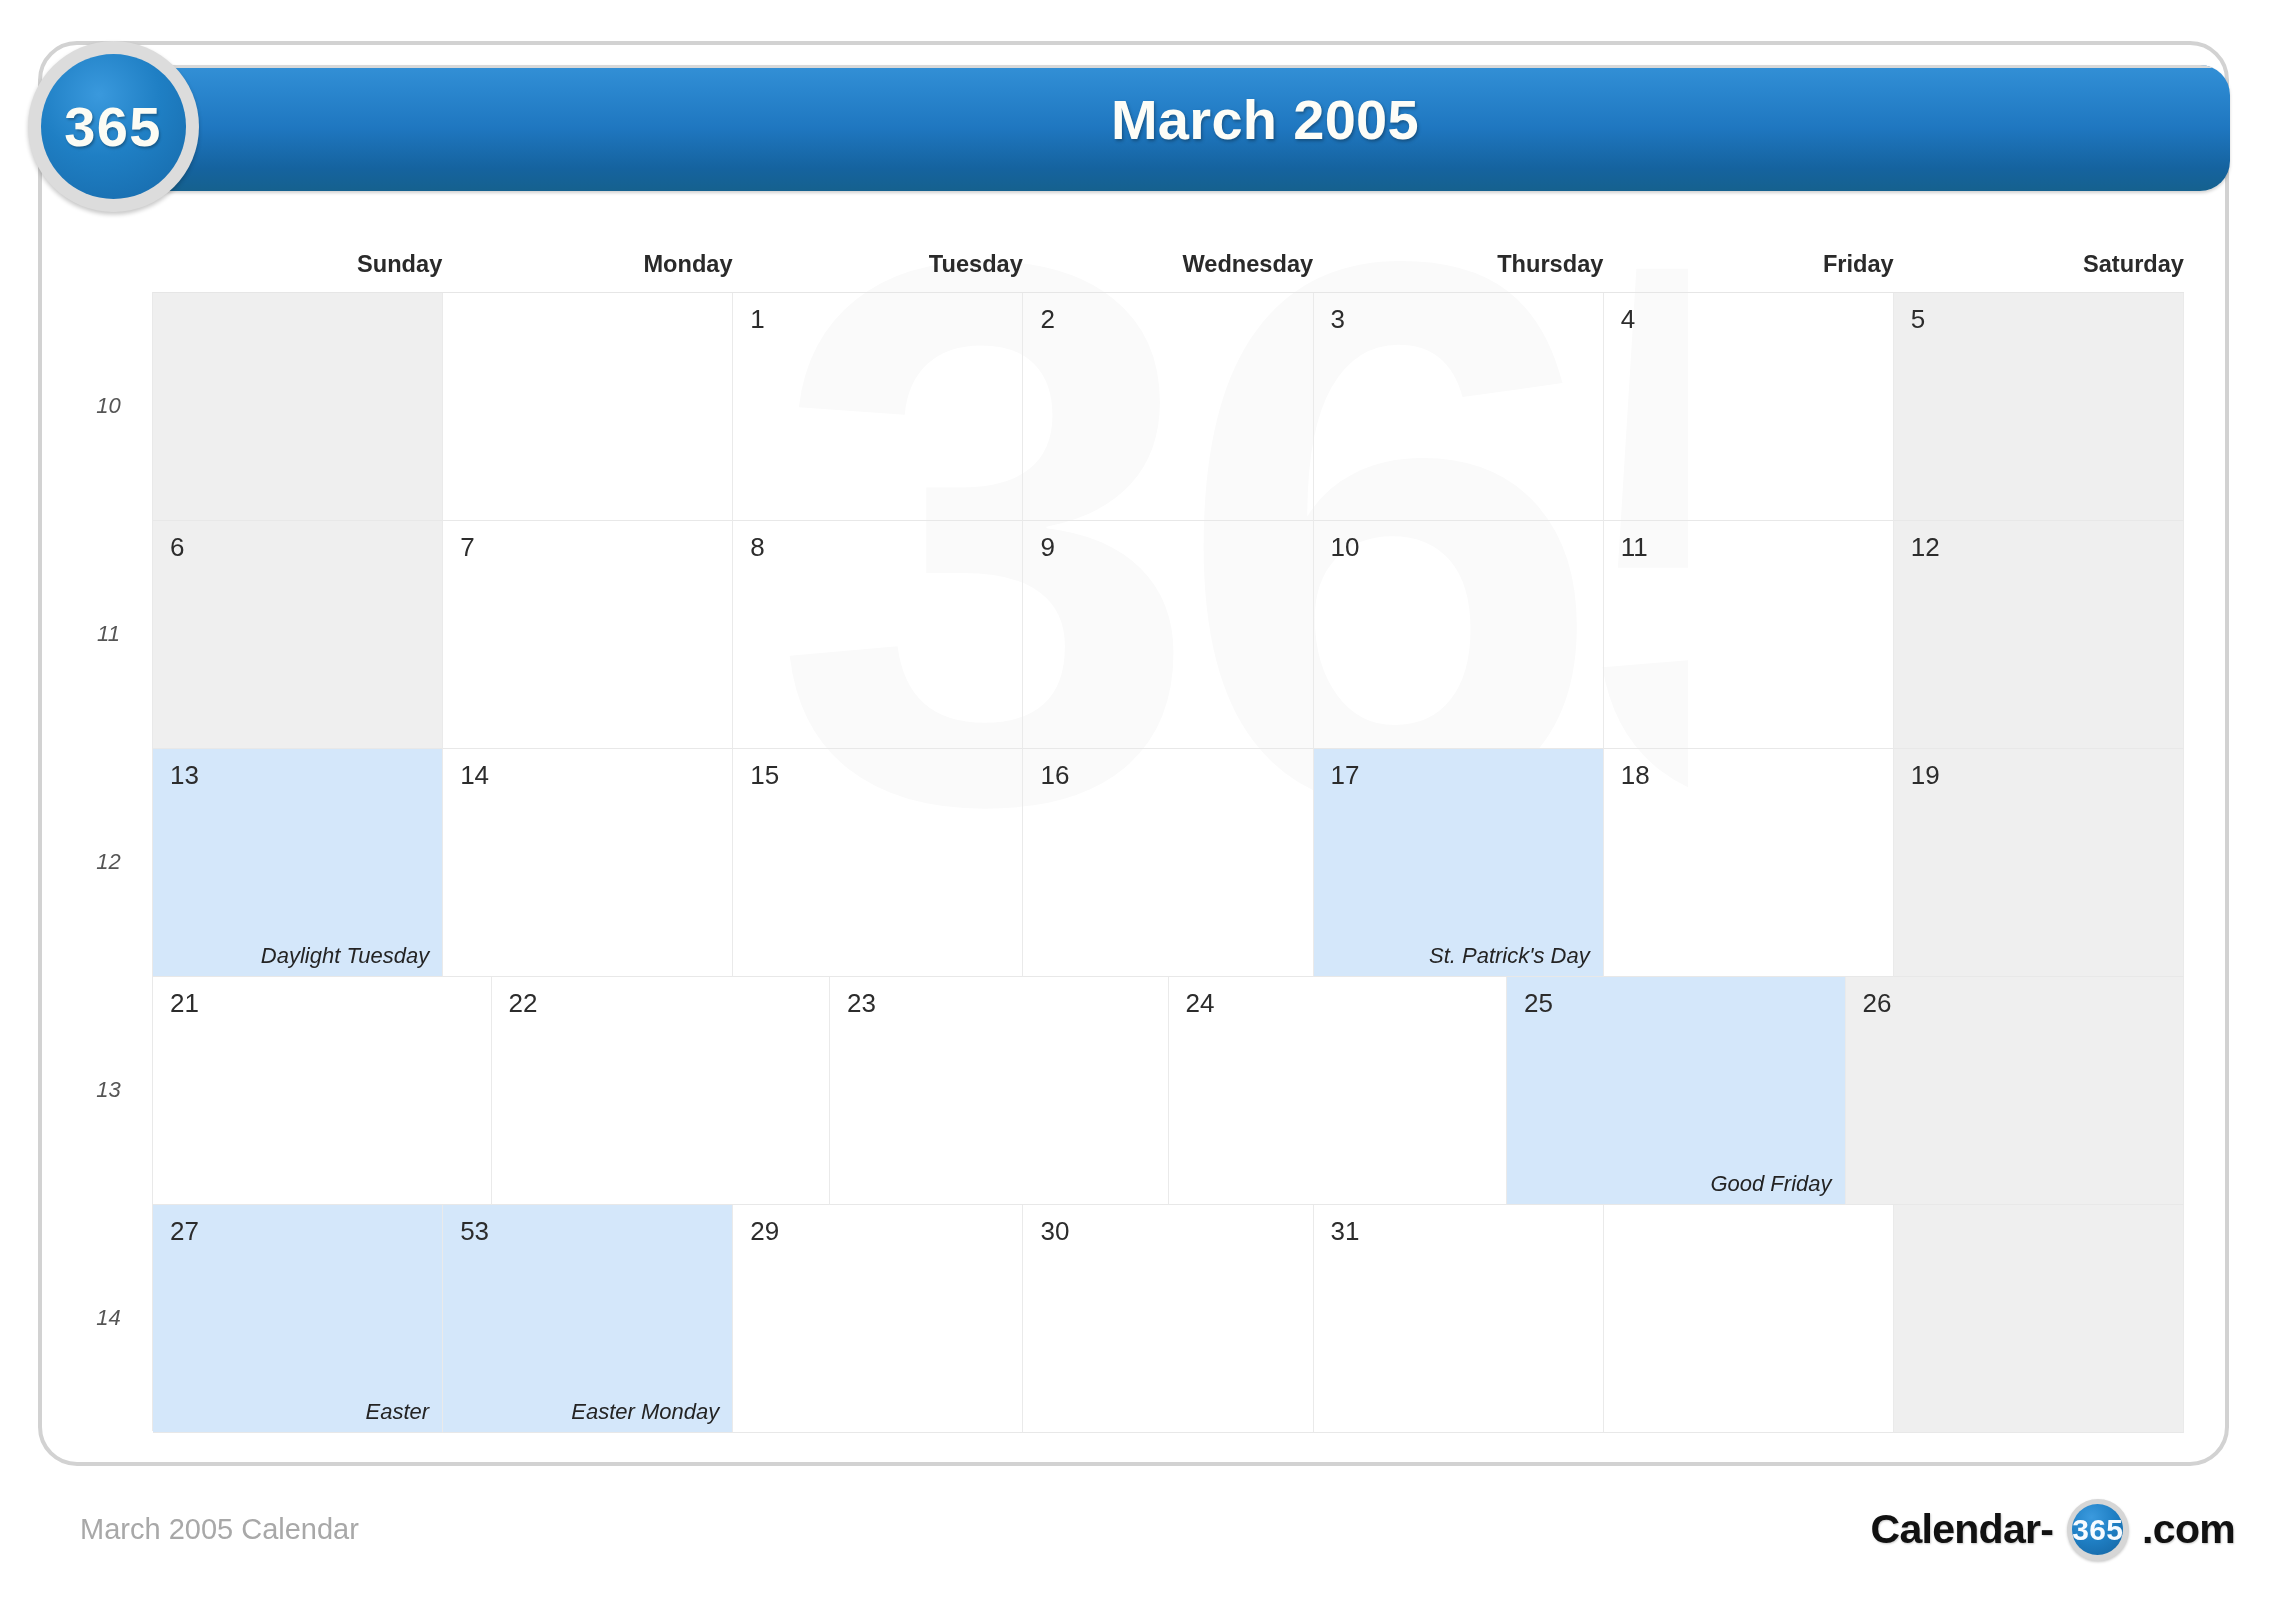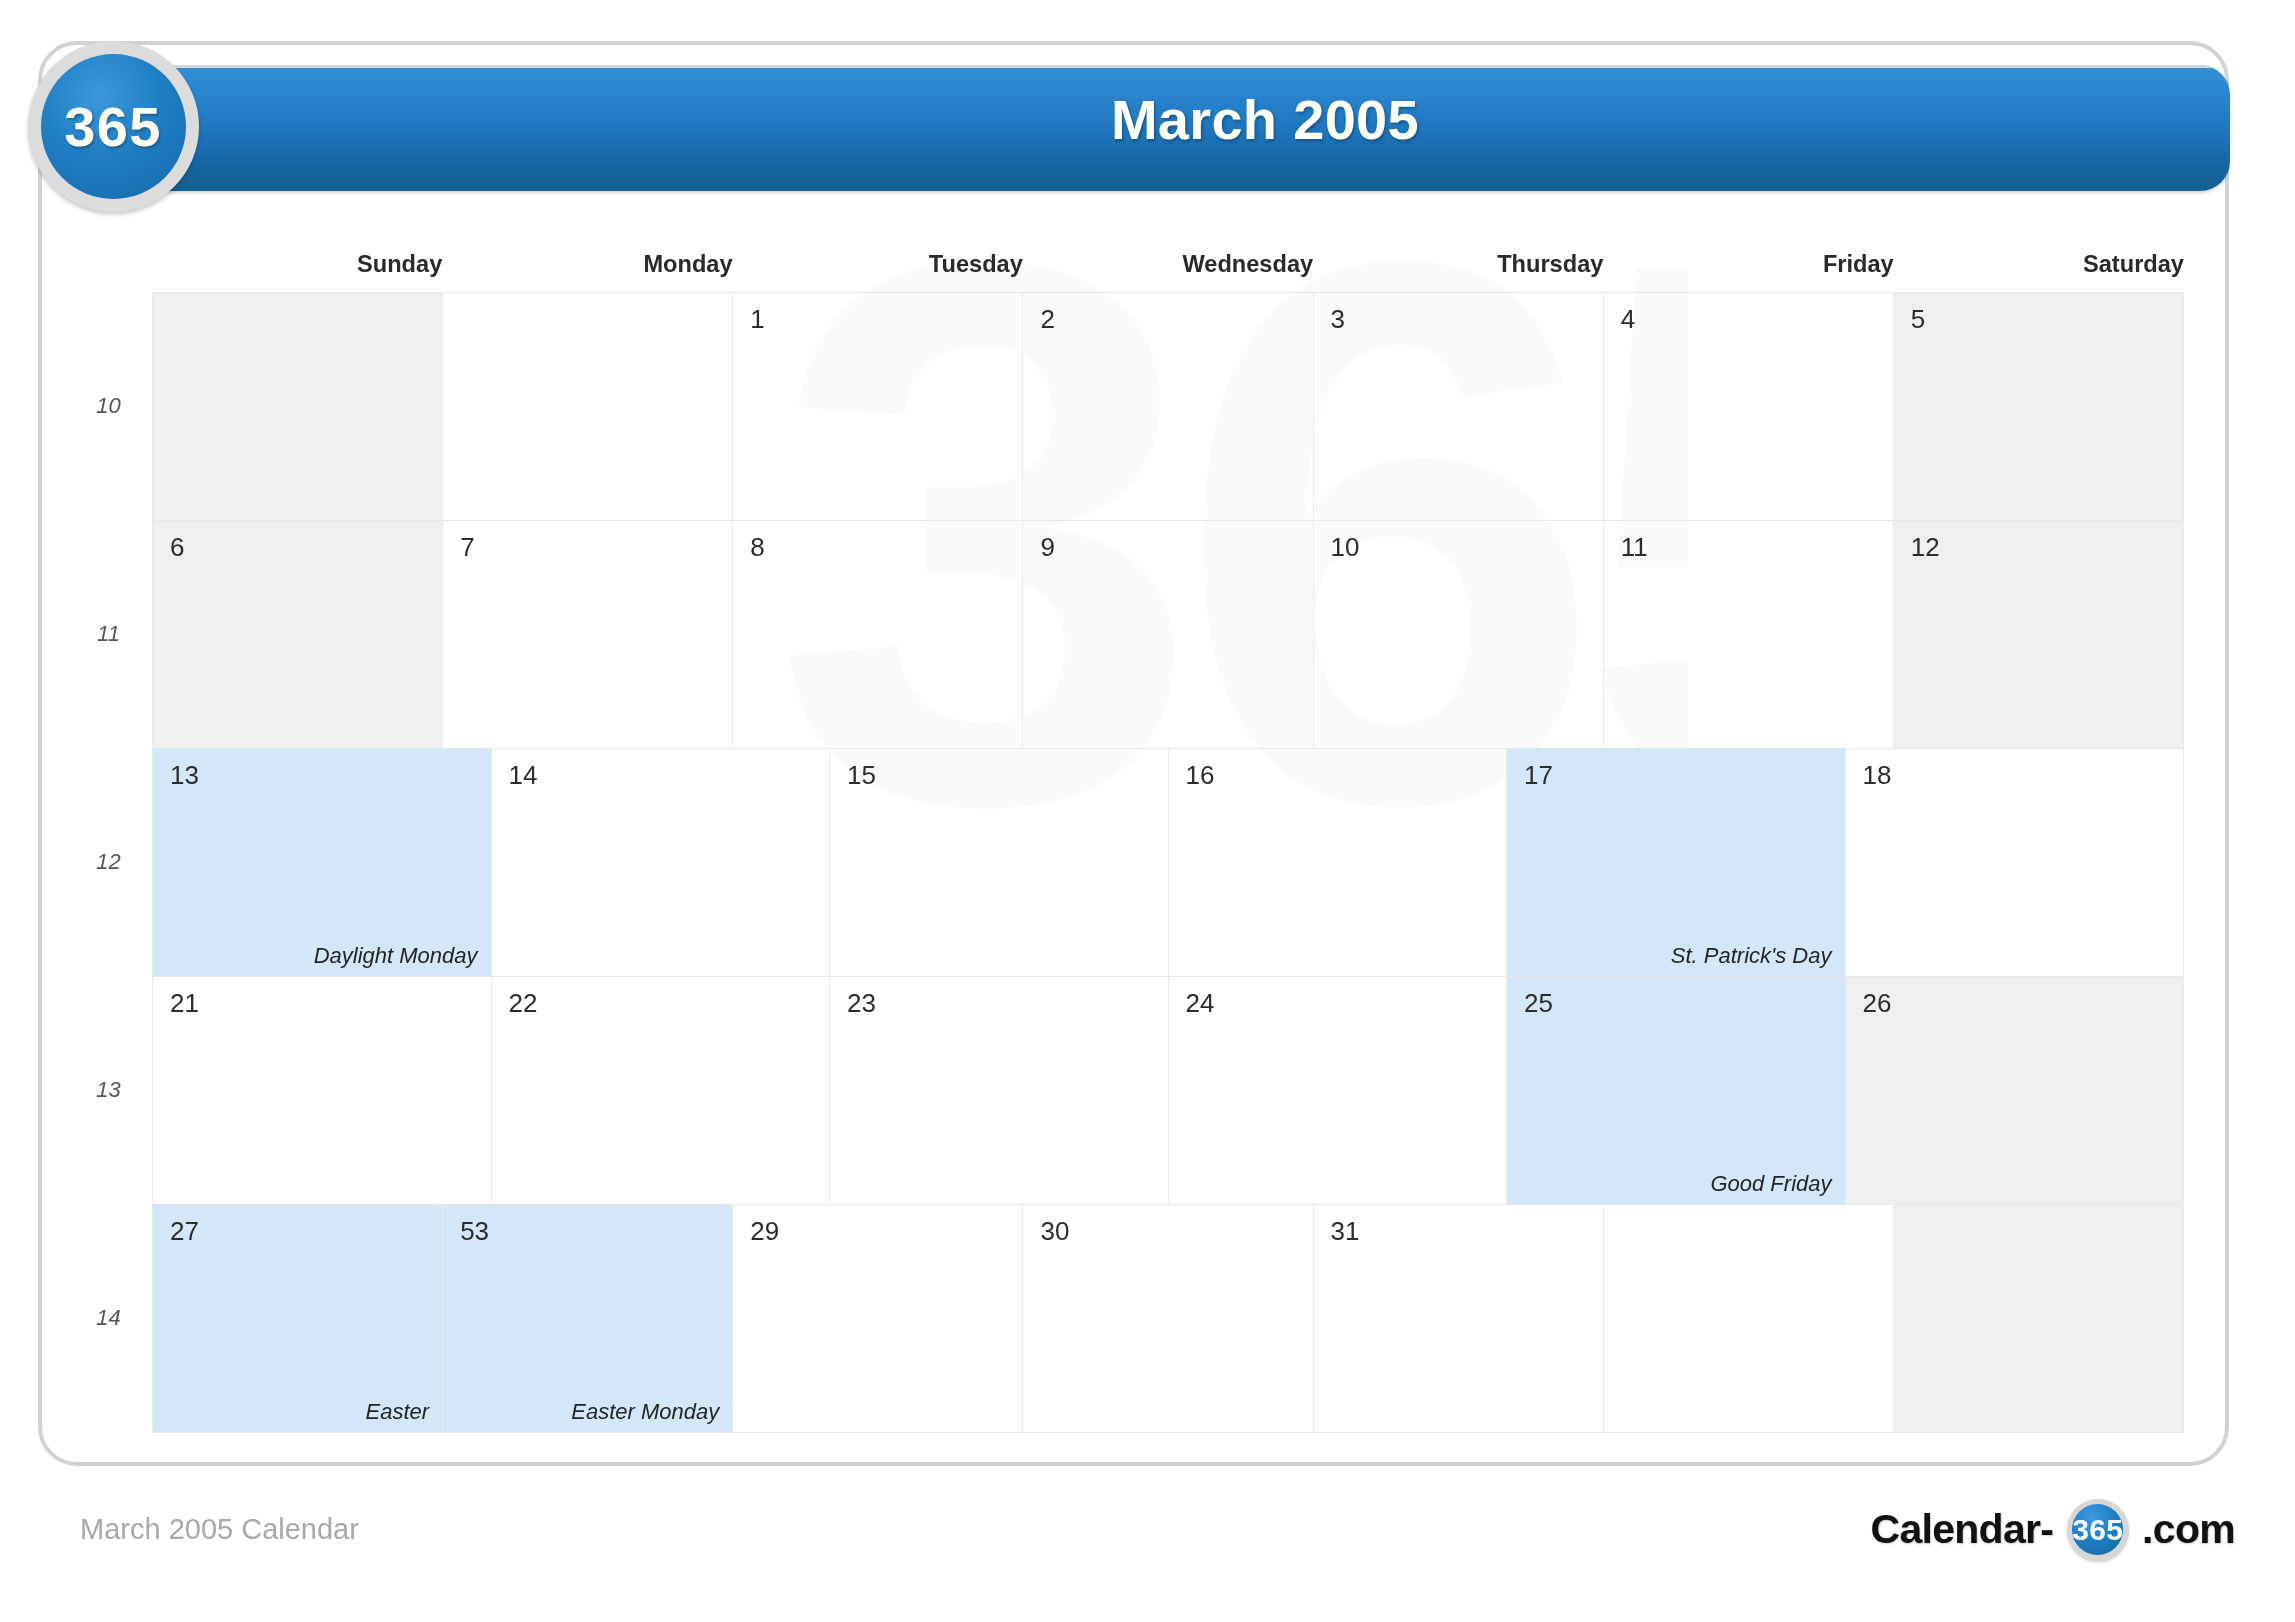--- a/index.html
+++ b/index.html
@@ -356,37 +356,40 @@
         <div class="day-cell">
           <span class="day-num">11</span>
         </div>
         <div class="day-cell weekend">
           <span class="day-num">12</span>
         </div>
       </div>
       <div class="week-row">
         <div class="day-cell weekend highlight">
           <span class="day-num">13</span>
-          <span class="day-event">Daylight Monday</span>
+          <span class="day-event">Daylight Tuesday</span>
         </div>
         <div class="day-cell">
           <span class="day-num">14</span>
         </div>
         <div class="day-cell">
           <span class="day-num">15</span>
         </div>
         <div class="day-cell">
           <span class="day-num">16</span>
         </div>
         <div class="day-cell highlight">
           <span class="day-num">17</span>
           <span class="day-event">St. Patrick's Day</span>
         </div>
         <div class="day-cell">
           <span class="day-num">18</span>
+        </div>
+        <div class="day-cell weekend">
+          <span class="day-num">19</span>
         </div>
       </div>
       <div class="week-row">
         <div class="day-cell">
           <span class="day-num">21</span>
         </div>
         <div class="day-cell">
           <span class="day-num">22</span>
         </div>
         <div class="day-cell">

